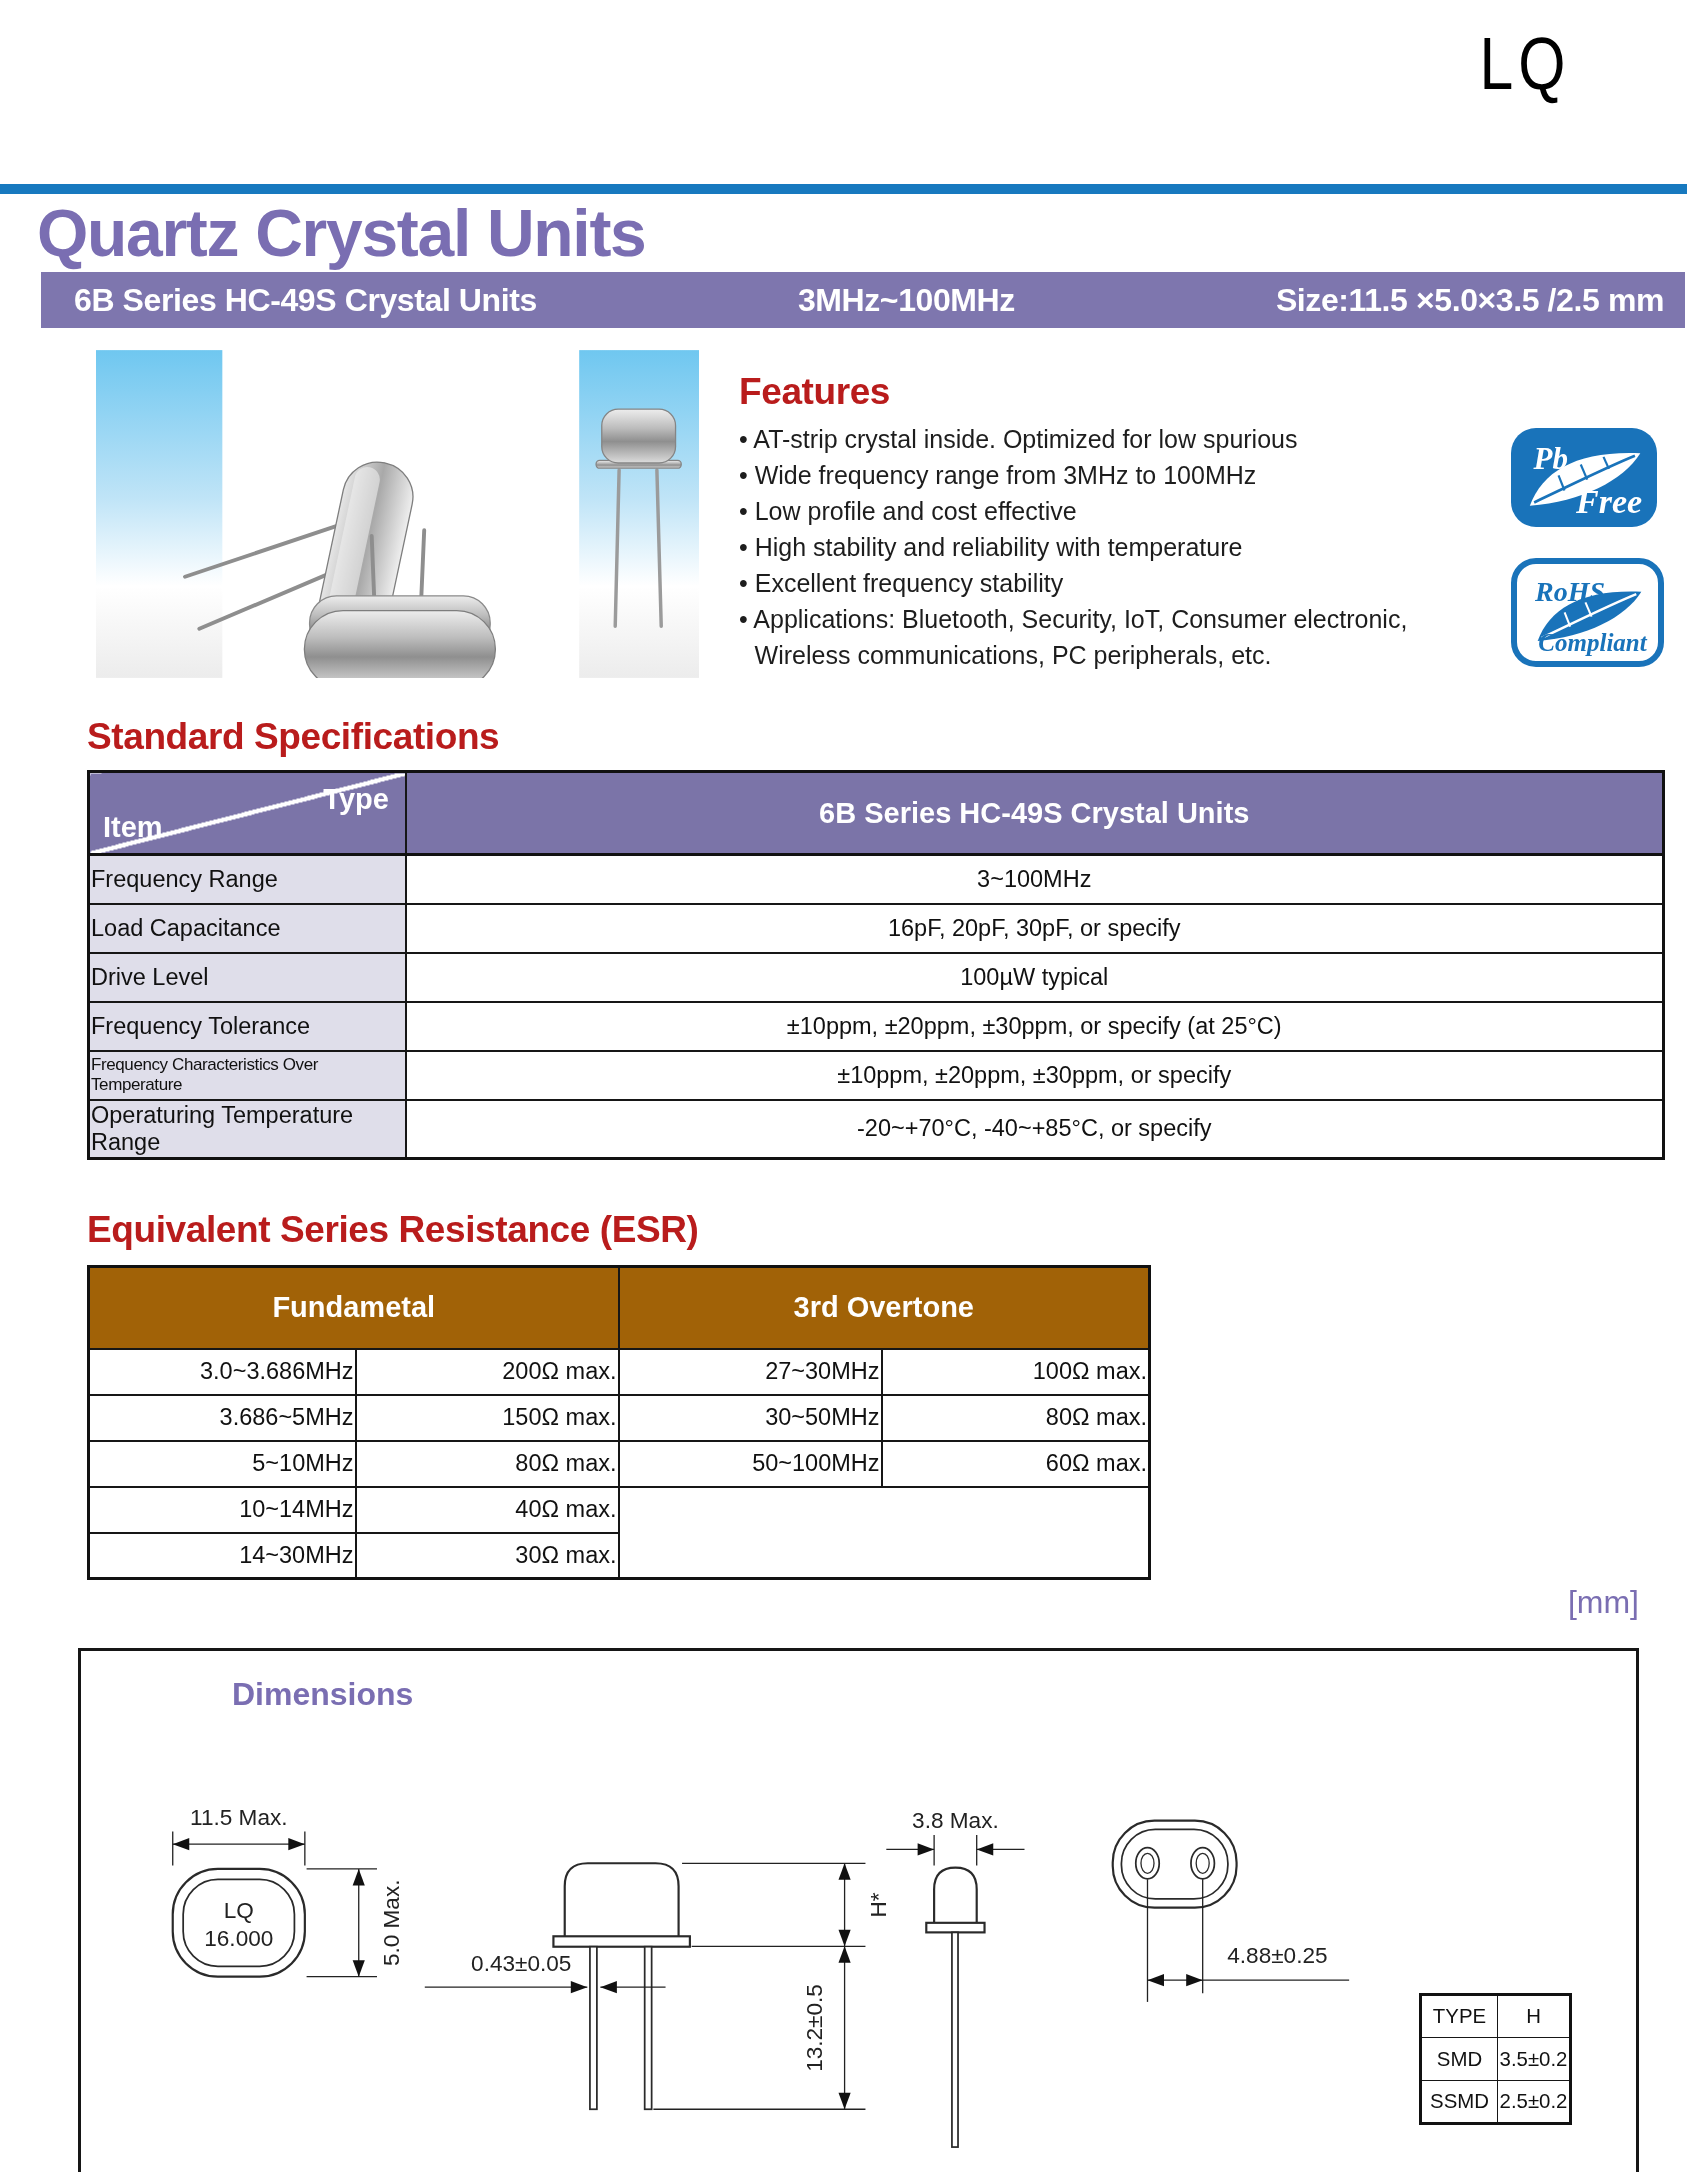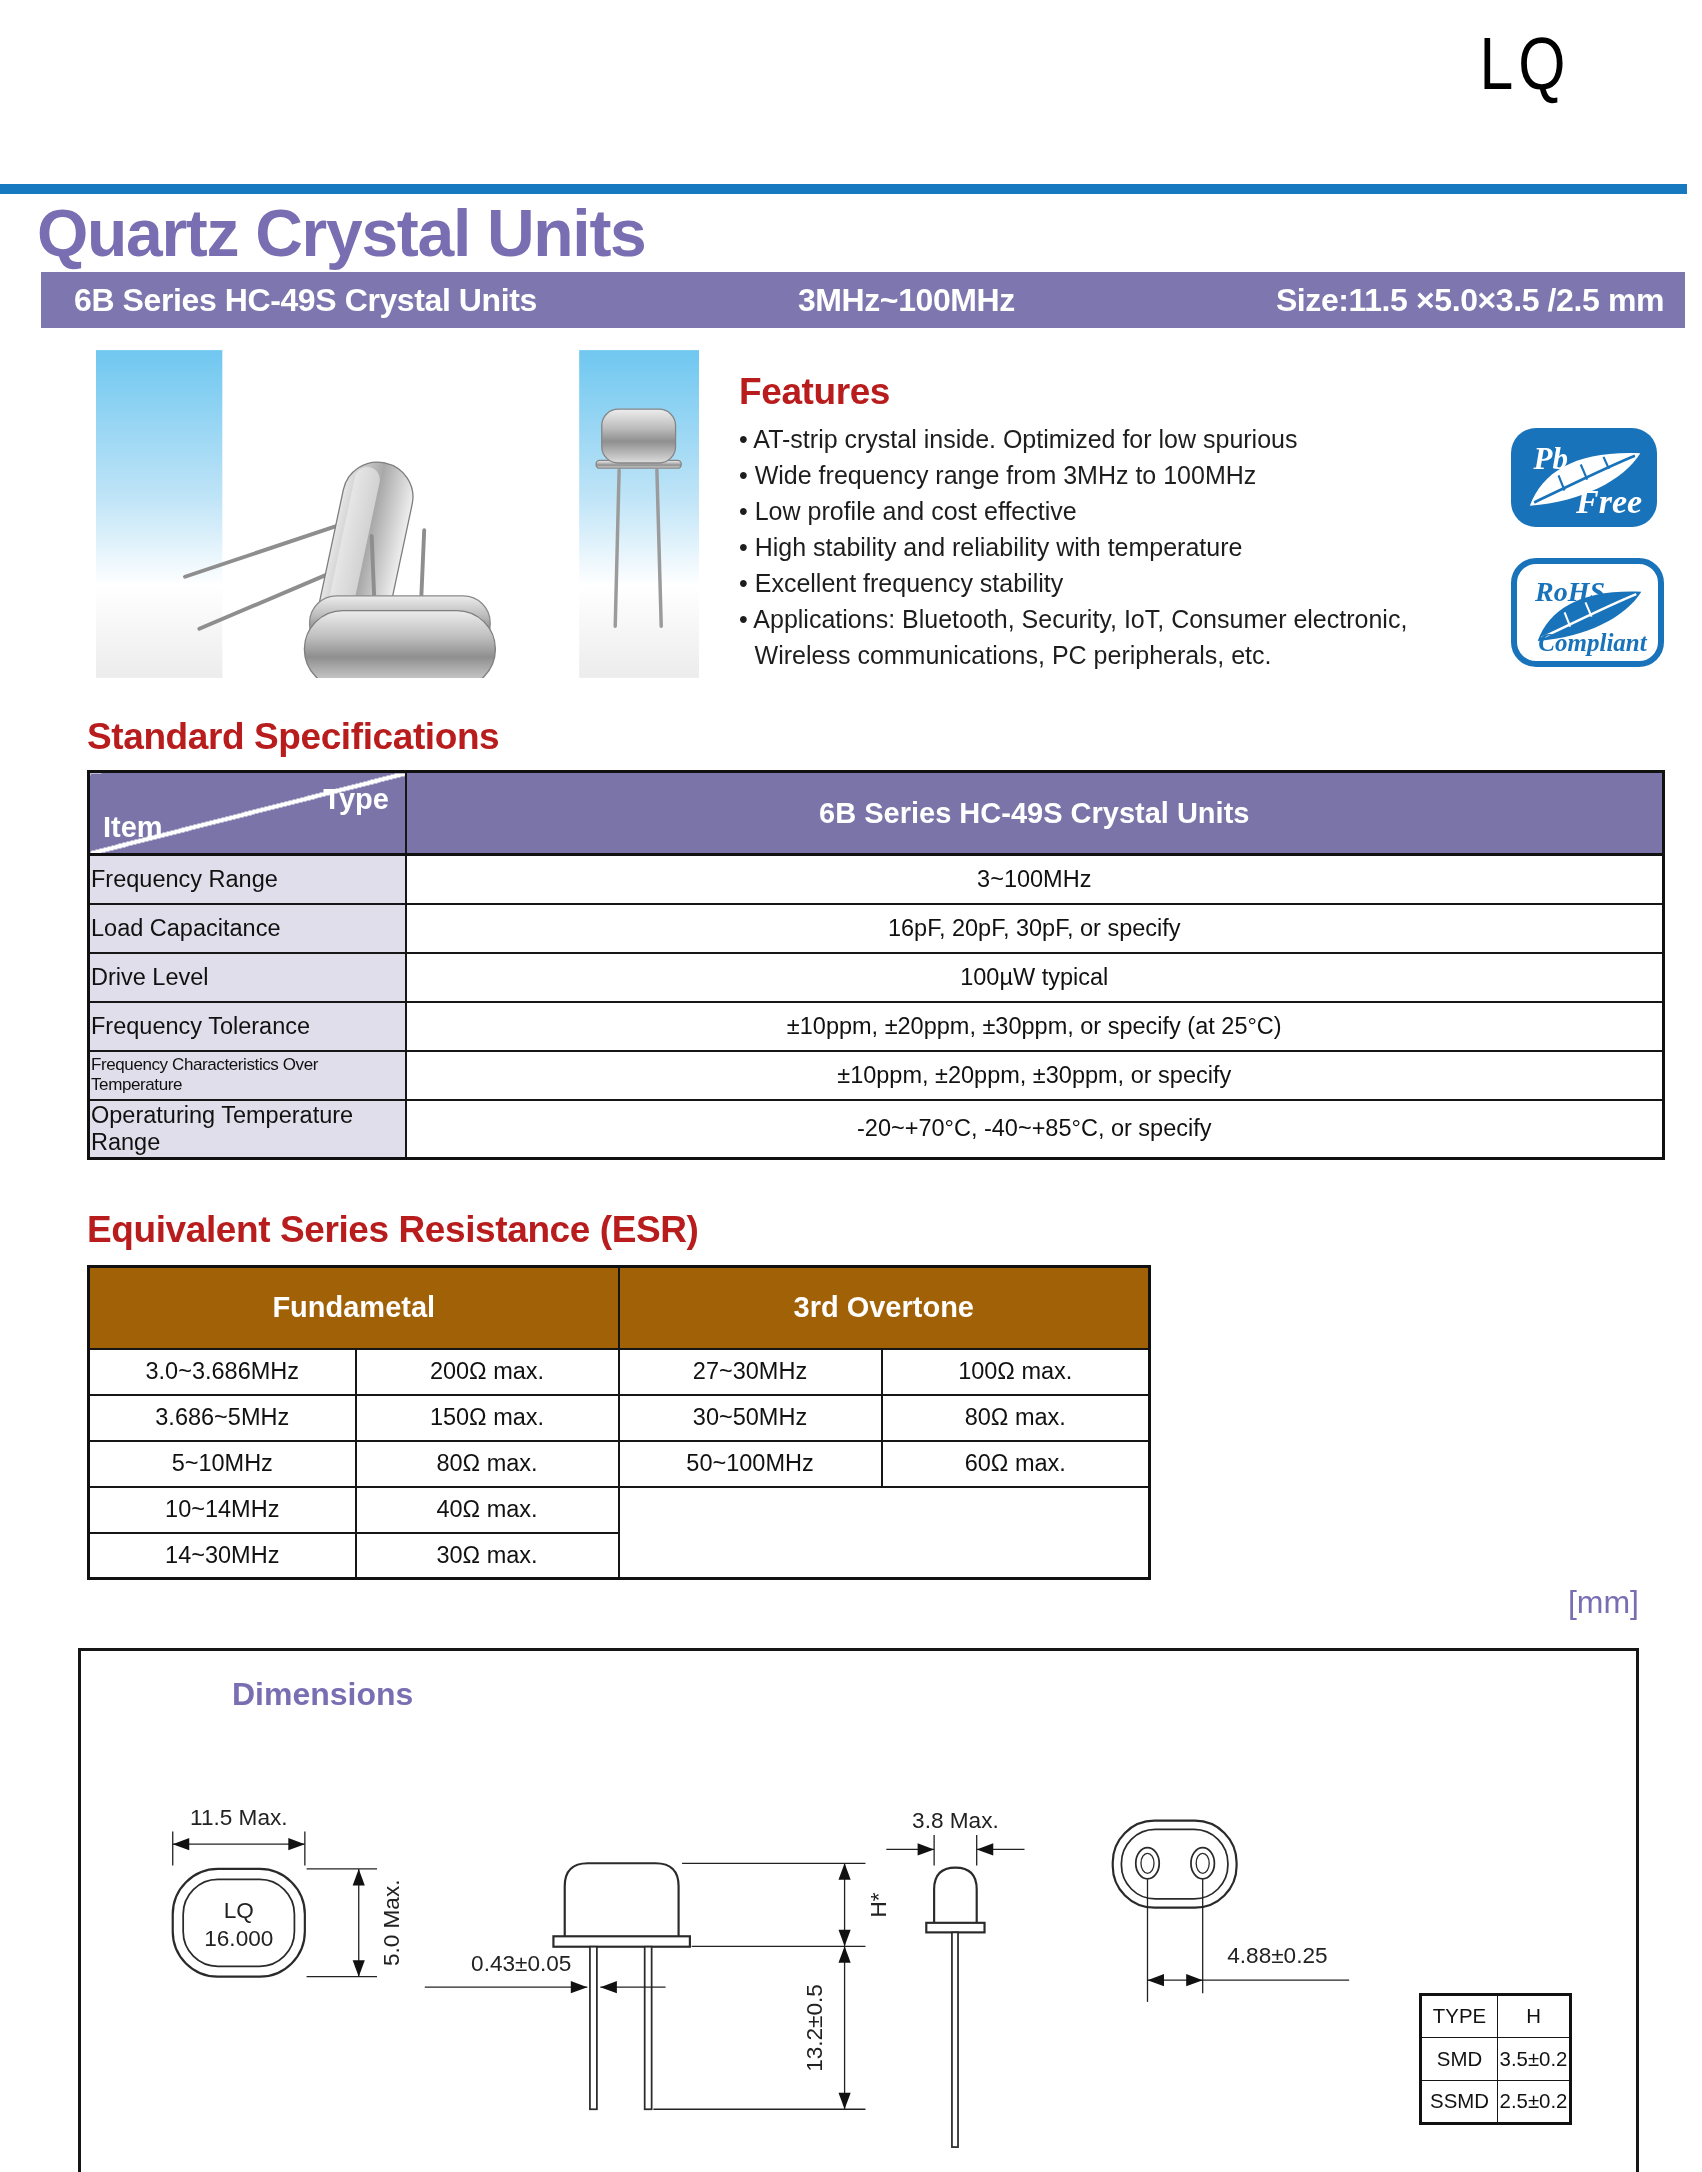--- a/index.html
+++ b/index.html
@@ -90,21 +90,21 @@
   .spec-table td.item { background:#DFDEEA; color:#111; }
   .spec-table td.item.small { font-size:17px; letter-spacing:-0.4px; }
   .spec-table td.val { text-align:center; color:#111; }
 
   .esr-table-wrap { left:87px; top:1265px; }
   .esr-table { width:1061px; border:3px solid #111; }
   .esr-table th {
     background:#a16207; color:#fff; font-size:29px; font-weight:700;
     height:82px; text-align:center;margin-top:8px;
   }
-  .esr-table td { height:46px; font-size:23.5px; text-align:center; color:#111; }
+  .esr-table td { height:46px; font-size:23.5px; text-align:right; color:#111; }
 
   
   .mm-label { left:1495px; top:1584px; width:144px; text-align:right; font-size:32px; font-weight:400; color:#7A6EB2; }
   .dims-box {
     left:78px; top:1648px; width:1561px; height:627px; box-sizing:border-box;
     border:3.5px solid #161616; border-bottom-width:7.4px;
   }
   .dims-title { left:232px; top:1676px; font-size:32px; font-weight:700; color:#7A6EB2; }
   .dims-svg { left:78px; top:1648px; width:1561px; height:627px; }
   .dims-svg text { font-family:"Liberation Sans", sans-serif; font-size:52px; fill:#222; }

